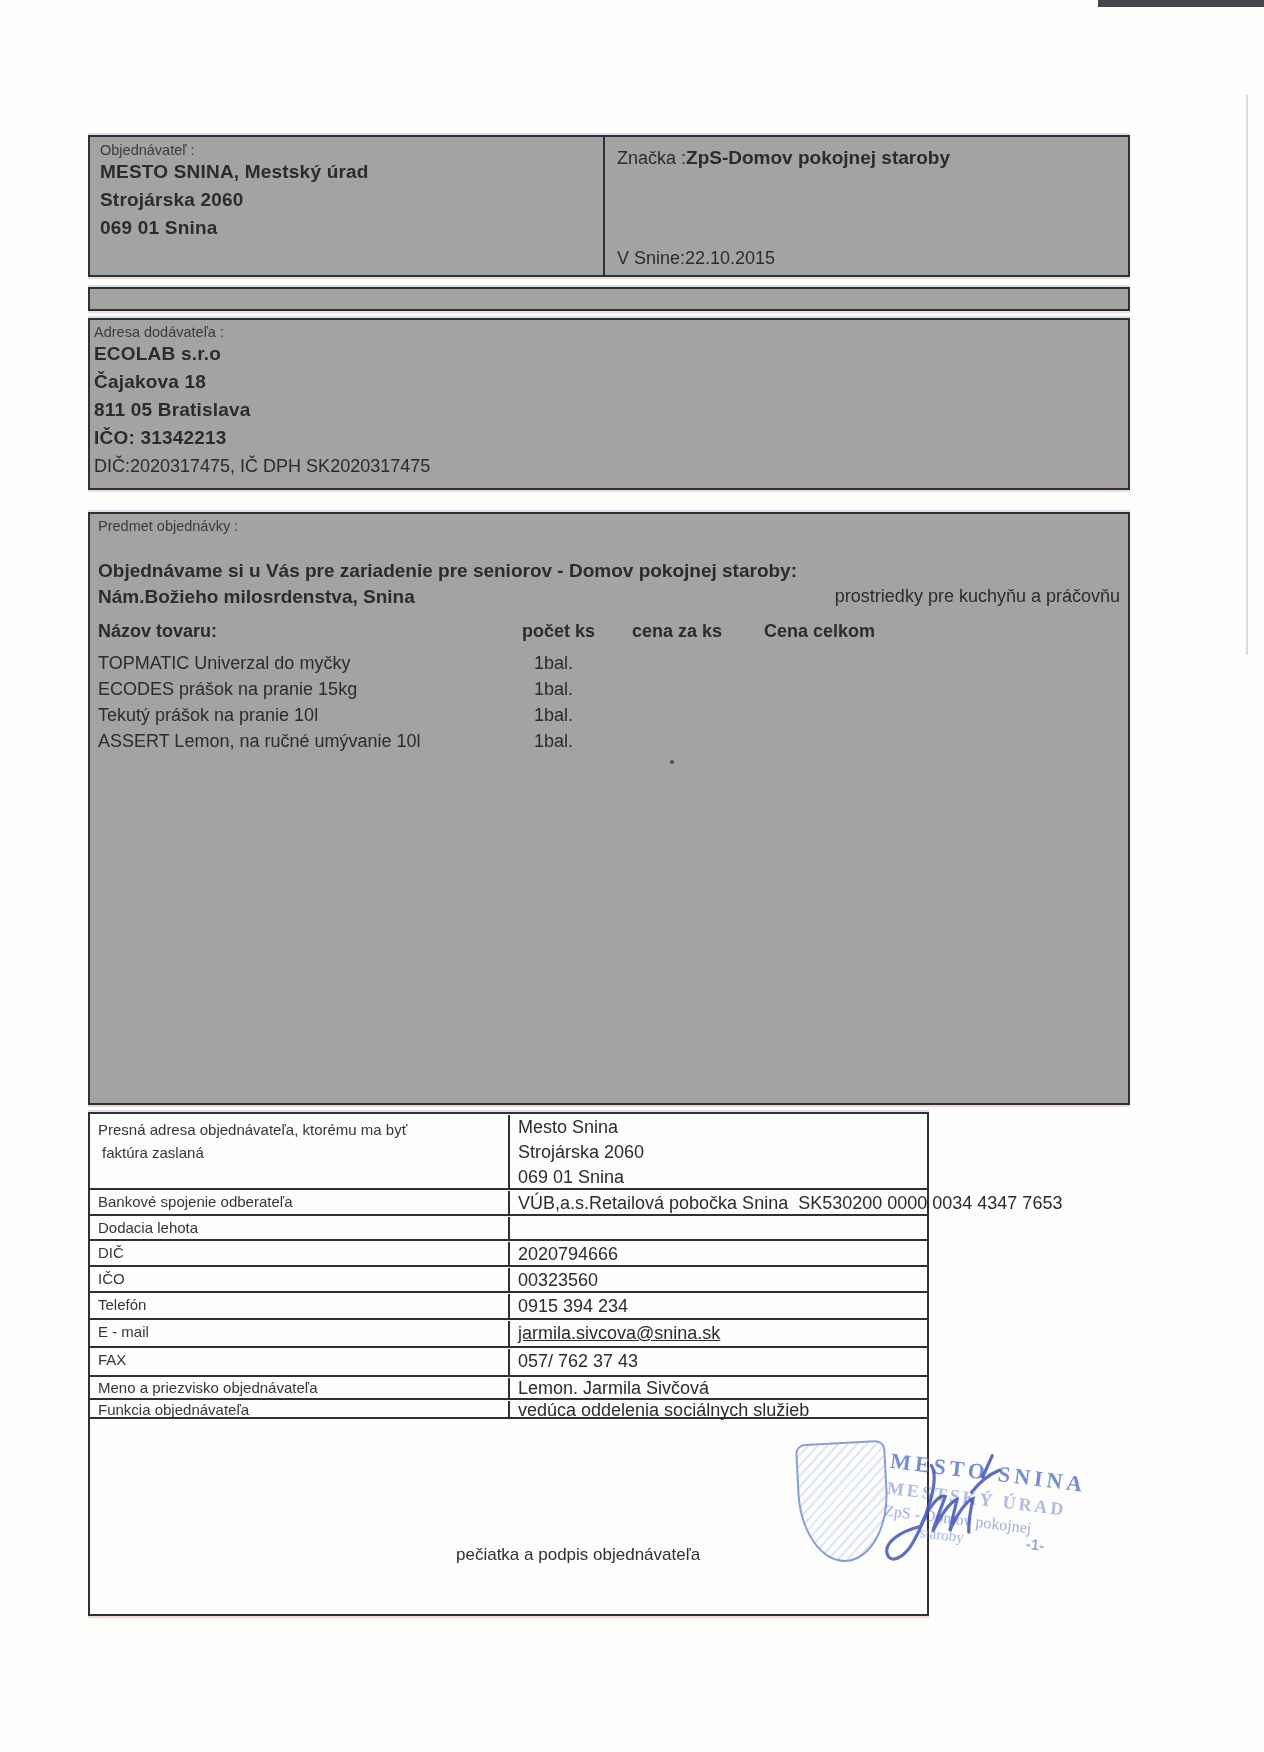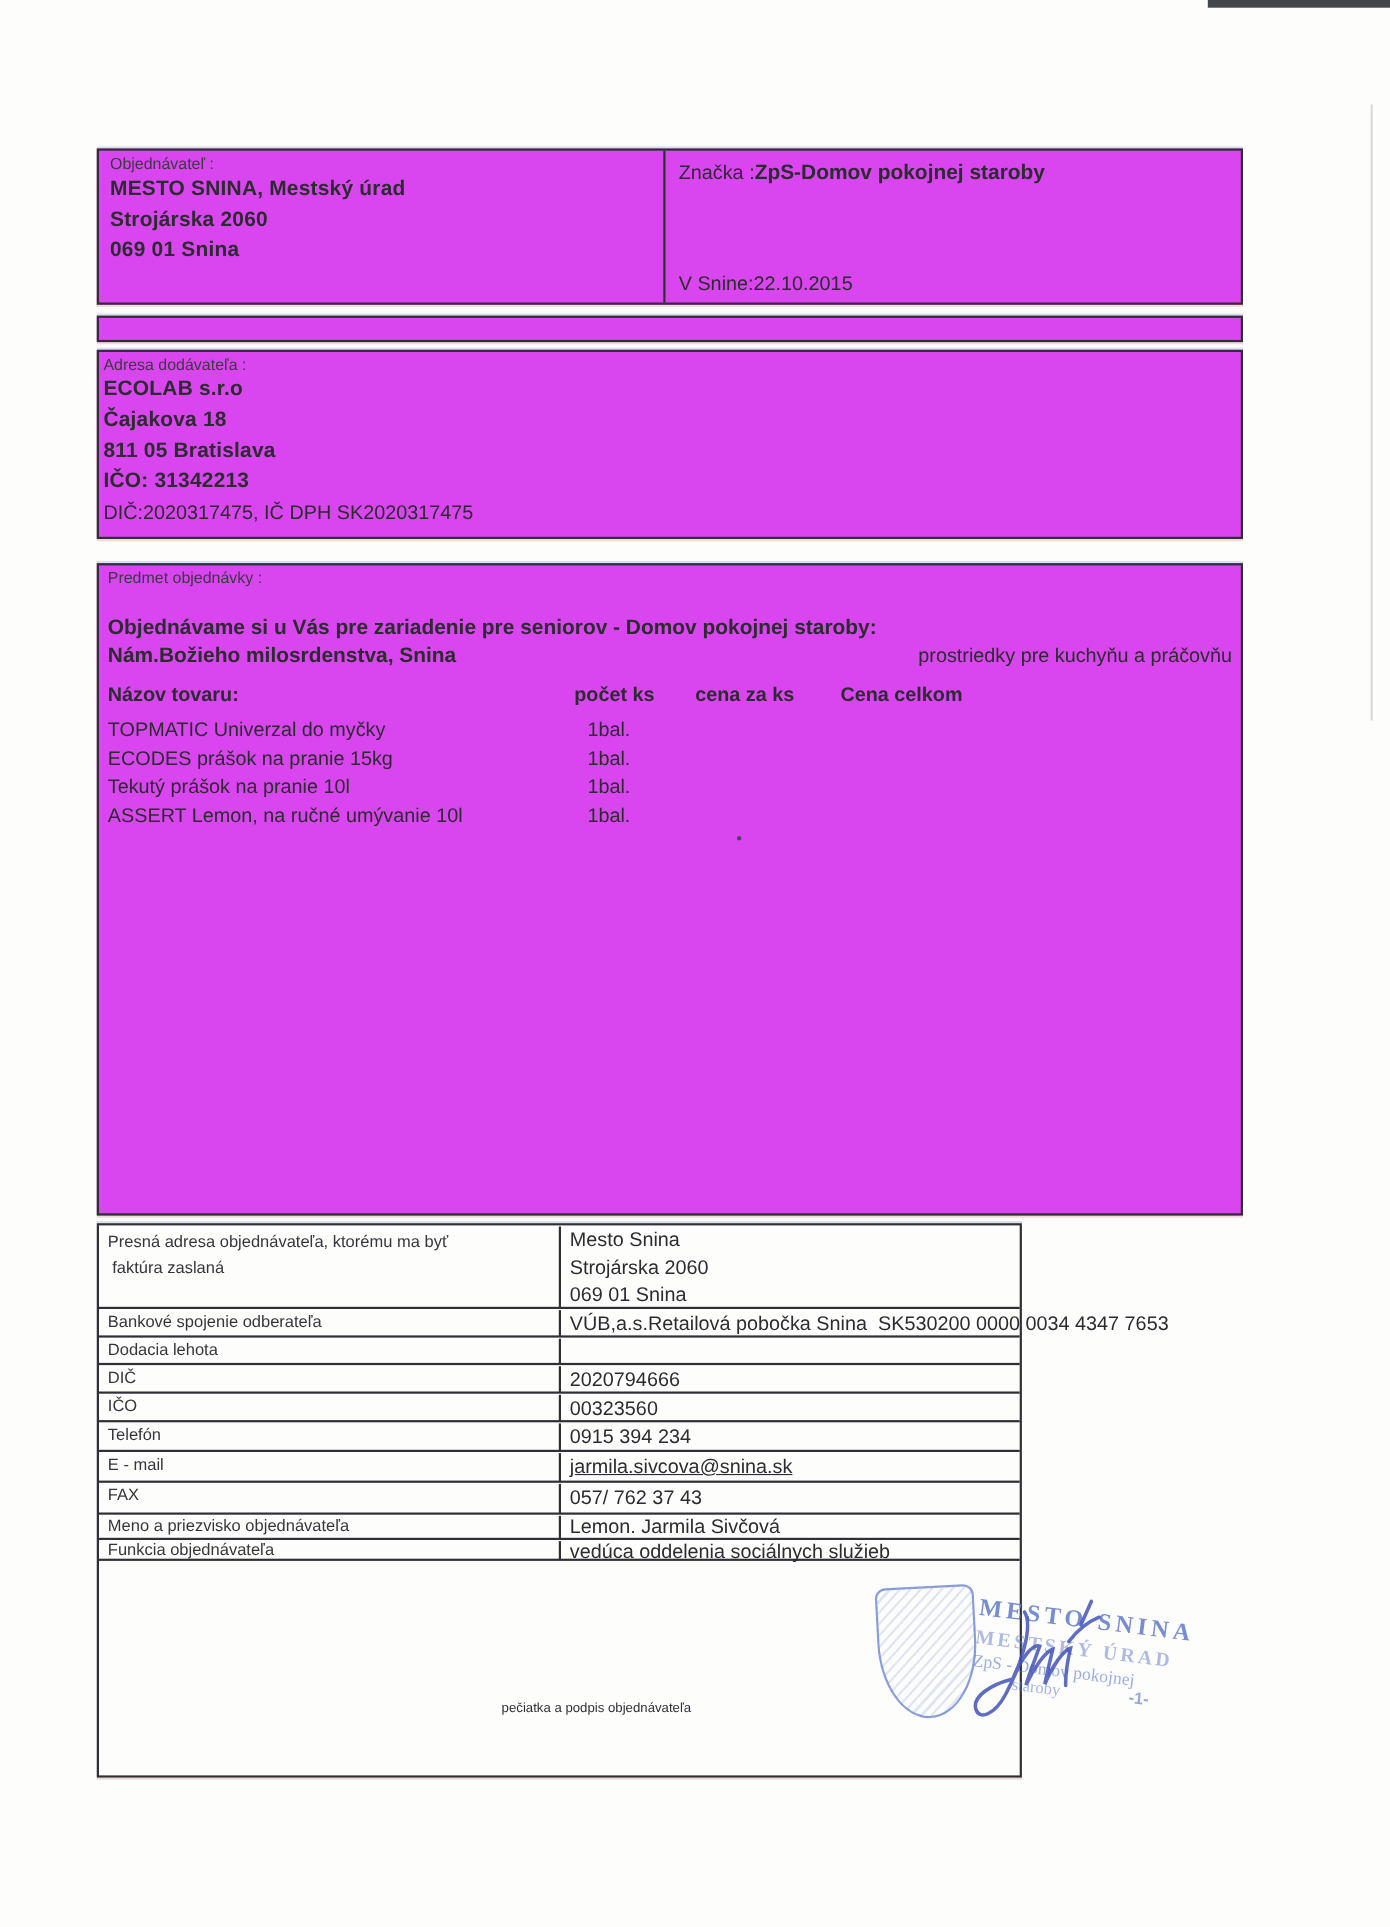--- a/index.html
+++ b/index.html
@@ -2,21 +2,21 @@
 <html><head>
 <meta charset="utf-8">
 <style>
   html,body{margin:0;padding:0;background:#ffffff;}
   .page{
     position:relative;width:1264px;height:1752px;overflow:hidden;
     background:#fdfdfc;
     font-family:"Liberation Sans",sans-serif;
     color:#2b2b30;
   }
-  .bx{position:absolute;border:2px solid #2f2f35;box-sizing:border-box;background:#d946ef;}
+  .bx{position:absolute;border:2px solid #2f2f35;box-sizing:border-box;background:#a3a3a3;}
   .fringe{box-shadow:0 -2px 0 rgba(70,90,200,.18), 0 2px 0 rgba(200,60,50,.18);}
   .small-label{font-size:14.5px;color:#3a3a40;}
   .bold-line{font-size:19px;font-weight:bold;line-height:28px;letter-spacing:.2px;}
   .reg-line{font-size:18px;line-height:28px;}
   .pre{white-space:pre;}
   .prewrap{white-space:pre-wrap;}
   .abs{position:absolute;}
 
   
   .item-row{display:flex;font-size:18px;line-height:26px;}
@@ -46,21 +46,21 @@
   }
   .stamp-text{position:absolute;left:104px;top:16px;transform:rotate(7deg);transform-origin:left top;
     font-family:"Liberation Serif",serif;color:#5f7ac8;}
   .st1{font-size:22px;font-weight:bold;letter-spacing:4px;opacity:.85;}
   .st2{font-size:18px;font-weight:bold;letter-spacing:3px;opacity:.5;margin-top:4px;}
   .st3{font-size:16px;opacity:.6;margin-top:3px;}
   .st4{font-size:15px;opacity:.55;margin-left:38px;}
   .pagemark{position:absolute;left:238px;top:104px;transform:rotate(6deg);font-size:15px;color:#5f7ac8;opacity:.65;font-weight:bold;}
   .sig-svg{position:absolute;left:78px;top:8px;}
 
-  .caption{position:absolute;font-size:12px;color:#2f2f35;}
+  .caption{position:absolute;font-size:17px;color:#2f2f35;}
 
   .scanbar{position:absolute;top:0;left:1098px;width:166px;height:7px;background:#43464b;}
   .edge-line{position:absolute;left:1246px;top:95px;width:2px;height:560px;background:rgba(130,130,135,.28);}
   .dot{position:absolute;width:4px;height:4px;border-radius:50%;background:#4a4a52;}
 </style>
 </head>
 <body>
 
 <div class="page">
 

